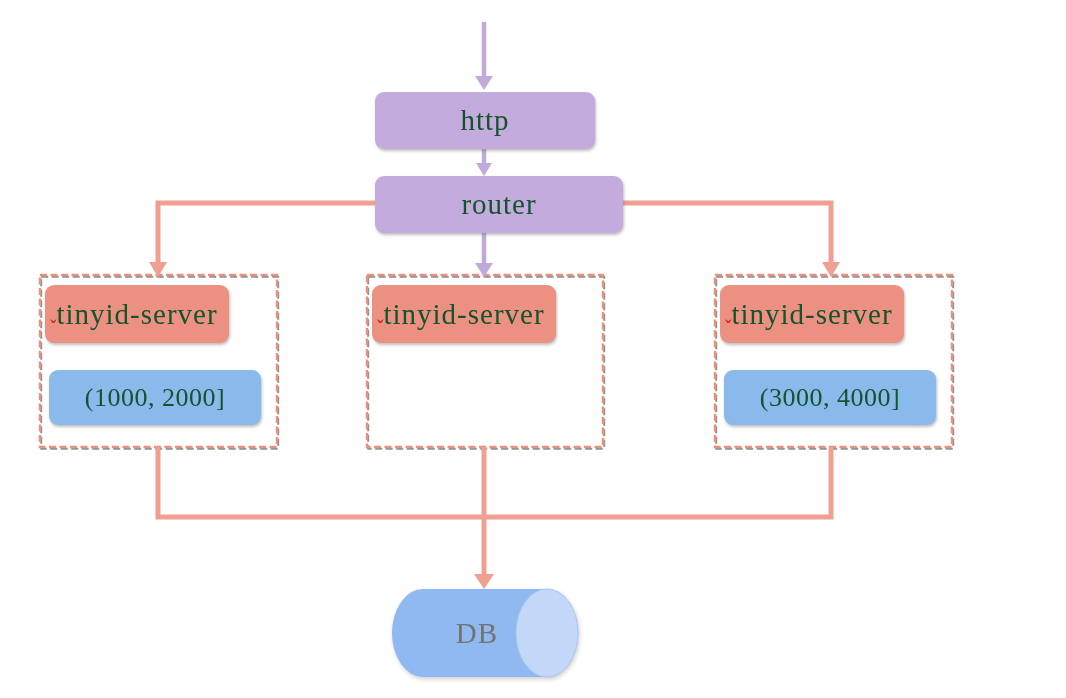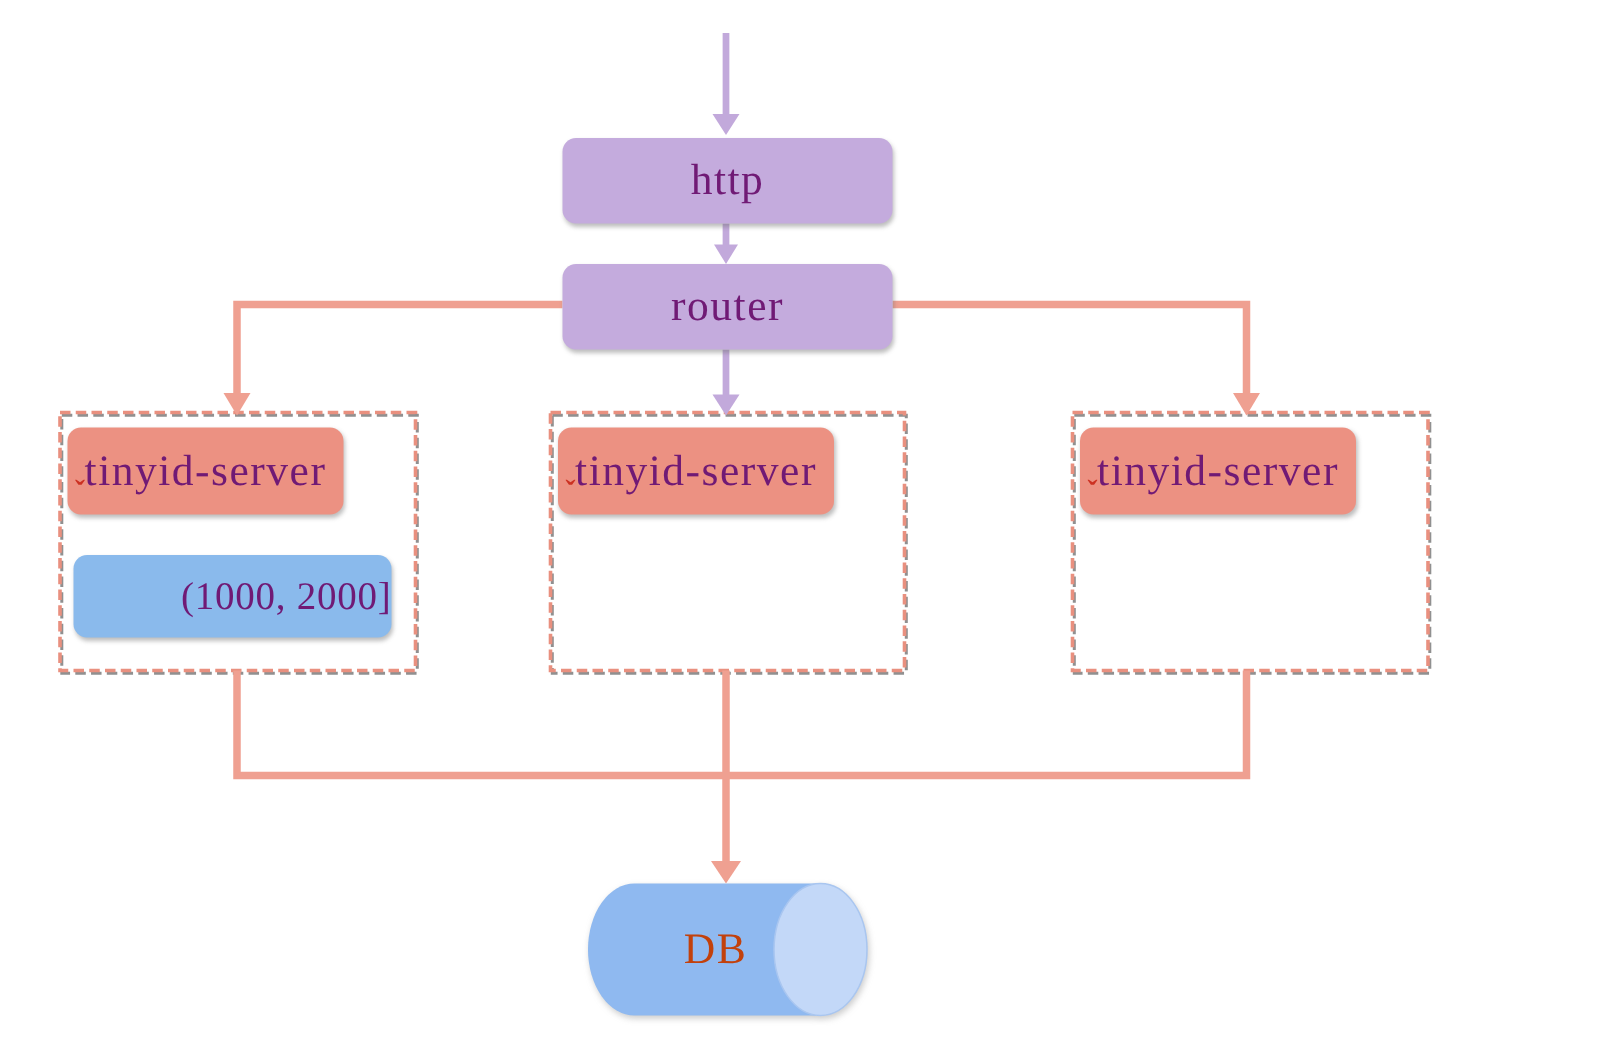--- a/index.html
+++ b/index.html
@@ -17,29 +17,29 @@
   }
   .layer {
     position: absolute;
     left: 0; top: 0;
   }
   .node {
     position: absolute;
     display: flex;
     align-items: center;
     justify-content: center;
-    color: #701a75;
+    color: #14532d;
     border-radius: 9px;
     box-shadow: 1px 2px 3px rgba(110,110,110,0.45);
     text-align: center;
     white-space: nowrap;
   }
   .purple { background: #c4abdd; }
   .salmon { background: #ec9182; }
-  .blue   { background: #8abaec; justify-content: flex-end; }
+  .blue   { background: #8abaec; }
   .node-label { font-size: 29px; letter-spacing: 1px; }
   .range-label { font-size: 26px; letter-spacing: 0.5px; }
   .group {
     position: absolute;
     width: 237px;
     height: 172px;
   }
   .group .server {
     left: 5px; top: 10px; width: 184px; height: 58px;
   }
@@ -56,21 +56,21 @@
     line-height: 20px;
     pointer-events: none;
   }
   .db-label {
     position: absolute;
     left: 392px; top: 589px;
     width: 170px; height: 88px;
     display: flex;
     align-items: center;
     justify-content: center;
-    color: #c2410c;
+    color: #737373;
     font-size: 29px;
     letter-spacing: 1px;
   }
   .cyl-shadow { filter: drop-shadow(1px 2px 2px rgba(110,110,110,0.35)); }
 </style>
 </head>
 <body>
 
 <div class="canvas">
 
@@ -121,21 +121,21 @@
     <g class="cyl-shadow">
       <path d="M 423 589 H 547 V 677 H 423 A 31 44 0 0 1 423 589 Z" fill="#8fb9f0"></path>
       <ellipse cx="547" cy="633" rx="31" ry="44" fill="#c3d8f8" stroke="#a9c6f0" stroke-width="1"></ellipse>
     </g>
   </svg>
 
   <div class="node purple" style="left:375px; top:92px; width:220px; height:57px;">
     <span class="node-label">http</span>
   </div>
 
-  <div class="node purple" style="left:375px; top:176px; width:220px; height:57px;">
+  <div class="node purple" style="left:375px; top:176px; width:248px; height:57px;">
     <span class="node-label">router</span>
   </div>
 
   <div class="group" style="left:40px; top:275px;">
     <div class="node salmon server">
       <span class="node-label">tinyid-server</span>
     </div>
     <span class="spellcheck">ˇ</span>
     <div class="node blue range">
       <span class="range-label">(1000, 2000]</span>
@@ -147,17 +147,20 @@
       <span class="node-label">tinyid-server</span>
     </div>
     <span class="spellcheck">ˇ</span>
   </div>
 
   <div class="group" style="left:715px; top:275px;">
     <div class="node salmon server">
       <span class="node-label">tinyid-server</span>
     </div>
     <span class="spellcheck">ˇ</span>
+    <div class="node blue range">
+      <span class="range-label">(3000, 4000]</span>
+    </div>
   </div>
 
   <div class="db-label">DB</div>
 
 </div>
 
 </body></html>

